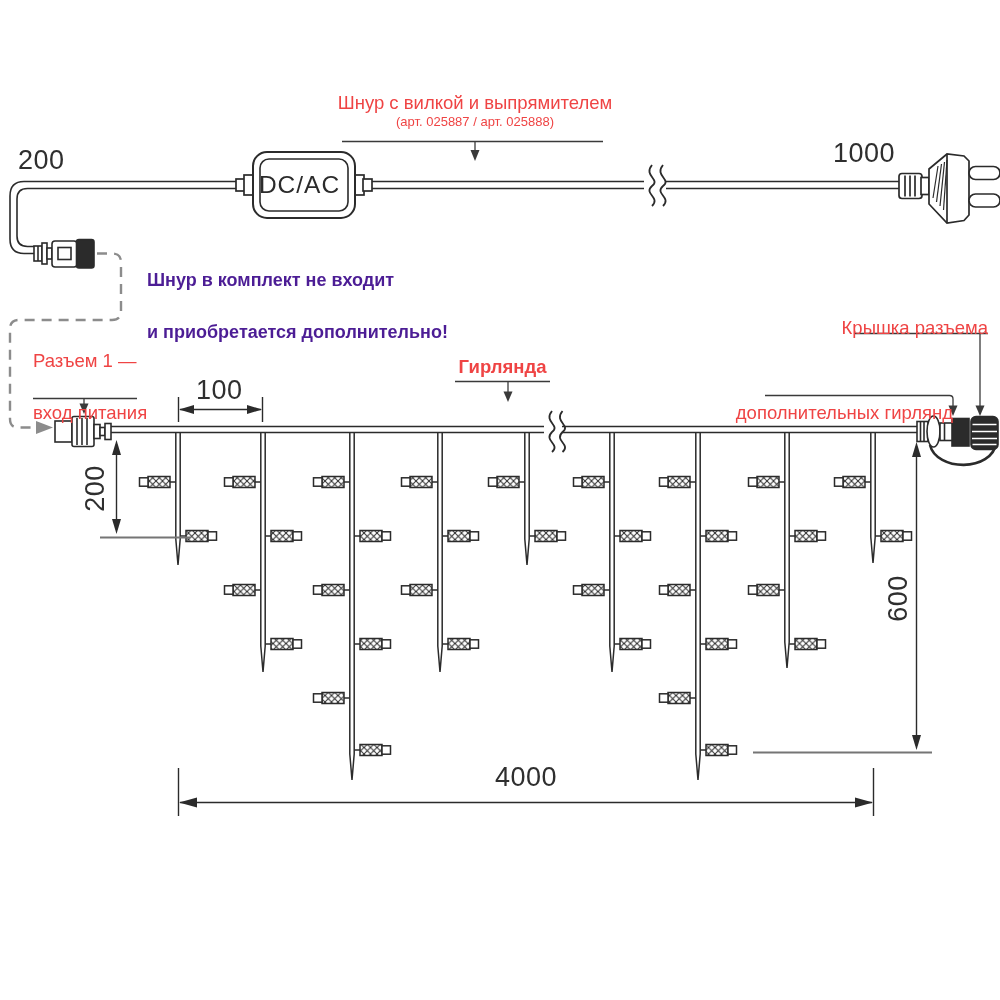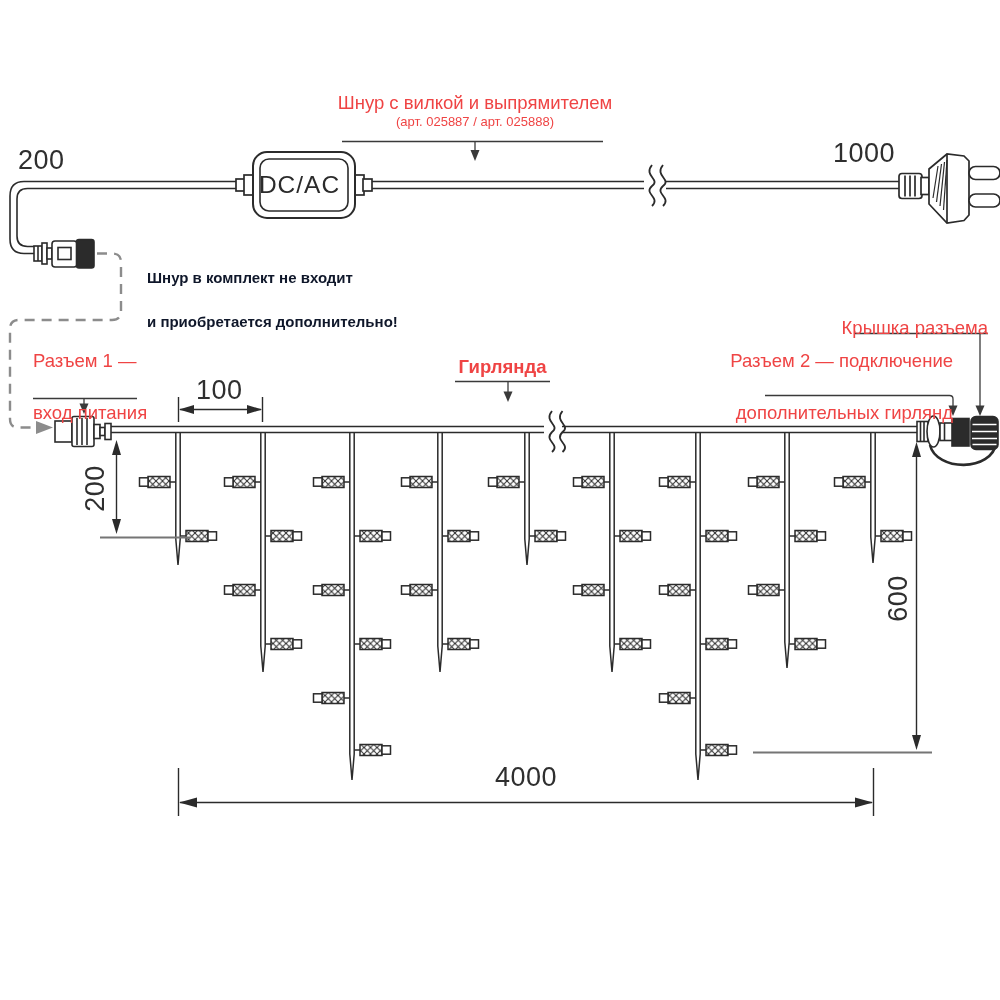--- a/index.html
+++ b/index.html
@@ -2,21 +2,21 @@
 <html><head>
 <meta charset="utf-8">
 <style>
   html,body{margin:0;padding:0;background:#fff;}
   #stage{position:relative;width:1000px;height:1000px;background:#fff;overflow:hidden;
          font-family:"Liberation Sans", sans-serif;}
   #art{position:absolute;left:0;top:0;}
   .lbl{position:absolute;color:#ef4444;font-size:18.5px;line-height:1.4;white-space:pre;}
   .dim{position:absolute;color:#2f2f2f;font-size:27px;letter-spacing:0.5px;white-space:pre;}
   .rot{transform:rotate(-90deg);transform-origin:center center;text-align:center;}
-  .muted{color:#0f172a;font-weight:bold;font-size:15px;line-height:1.45;}
+  .muted{color:#4c1d95;font-weight:bold;font-size:18px;line-height:1.45;}
   .ctr{text-align:center;}
   .rgt{text-align:right;}
   #dcac{position:absolute;left:254px;top:171px;width:91px;text-align:center;
         font-size:24.5px;color:#2b2b2b;letter-spacing:1px;}
 </style>
 </head>
 <body>
 
 <div id="stage">
 
@@ -388,21 +388,21 @@
 <div class="lbl muted" style="left:147px;top:267px;"><span>Шнур в комплект не входит</span><br>
 <span>и приобретается дополнительно!</span></div>
 
 <div class="lbl" style="left:33px;top:348px;"><span>Разъем 1 —</span><br>
 <span>вход питания</span></div>
 
 <div class="lbl ctr" style="left:440px;top:354px;width:125px;font-weight:bold;">Гирлянда</div>
 
 <div class="lbl rgt" style="left:820px;top:315px;width:168px;">Крышка разъема</div>
 
-<div class="lbl rgt" style="left:700px;top:348px;width:253px;"><span>Разъем 2 — подключение</span><br>
+<div class="lbl rgt" style="left:700px;top:348px;width:253px;"><br>
 <span>дополнительных гирлянд</span></div>
 
 <div class="dim" style="left:196px;top:375px;">100</div>
 <div class="dim rot" style="left:55px;top:473px;width:80px;">200</div>
 <div class="dim rot" style="left:858px;top:583px;width:80px;">600</div>
 <div class="dim ctr" style="left:480px;top:762px;width:92px;">4000</div>
 
 <div id="dcac">DC/AC</div>
 
 </div>

